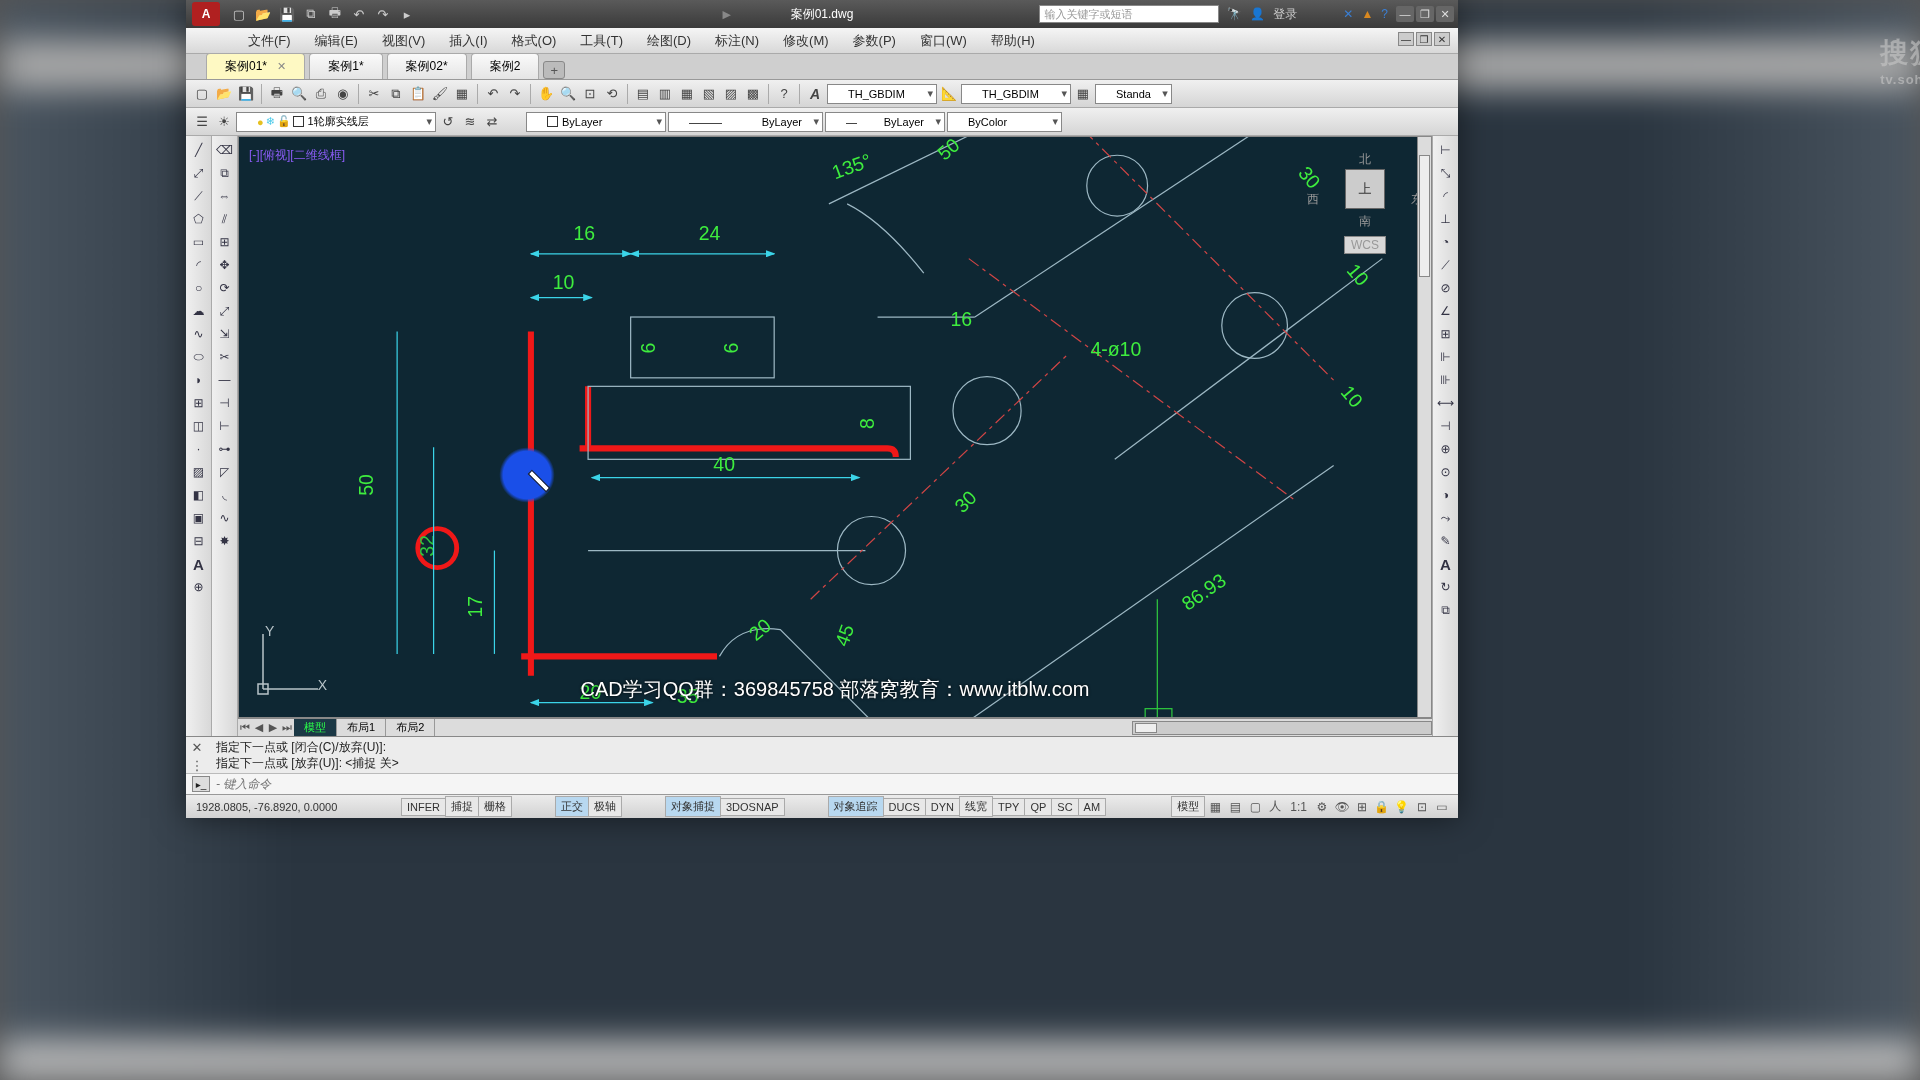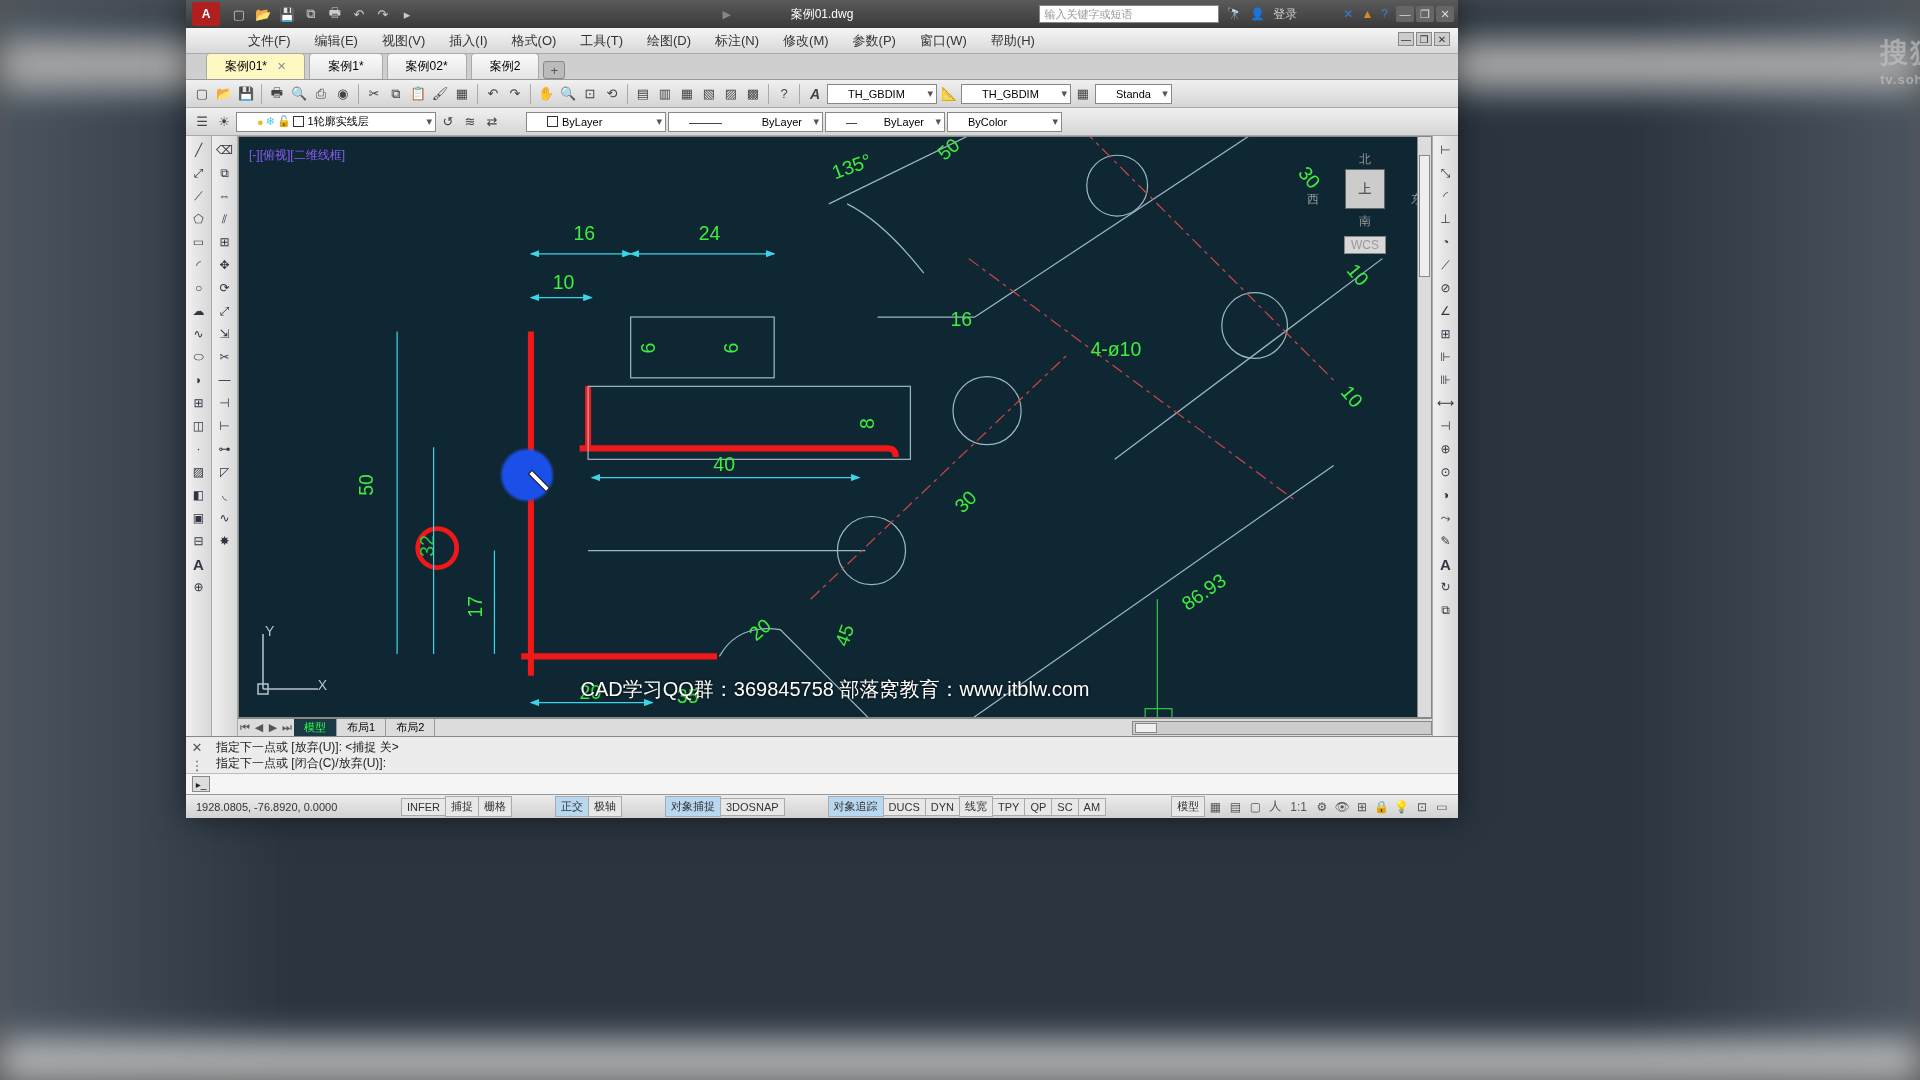--- a/index.html
+++ b/index.html
@@ -469,25 +469,26 @@
       <span class="vico text">A</span>
       <span class="vico">↻</span>
       <span class="vico">⧉</span>
     </div>
   </div>
 
   <div class="cmdarea" style="position:relative;">
     <span class="closex" style="top:2px">✕</span>
     <span class="closex" style="top:20px">⋮</span>
     <div class="cmd-hist">
+      <div>指定下一点或 [闭合(C)/放弃(U)]:</div>
       <div>指定下一点或 [放弃(U)]:   &lt;捕捉 关&gt;</div>
-      <div>指定下一点或 [闭合(C)/放弃(U)]:</div>
     </div>
     <div class="cmd-input">
       <span class="prompt">▸_</span>
+      <input placeholder="- 键入命令" style="">
     </div>
   </div>
 
   <div class="statusbar">
     <div class="coords">1928.0805, -76.8920, 0.0000</div>
     <div class="sbtn">INFER</div>
     <div class="sbtn">捕捉</div>
     <div class="sbtn">栅格</div>
     <div class="sbtn on">正交</div>
     <div class="sbtn">极轴</div>

